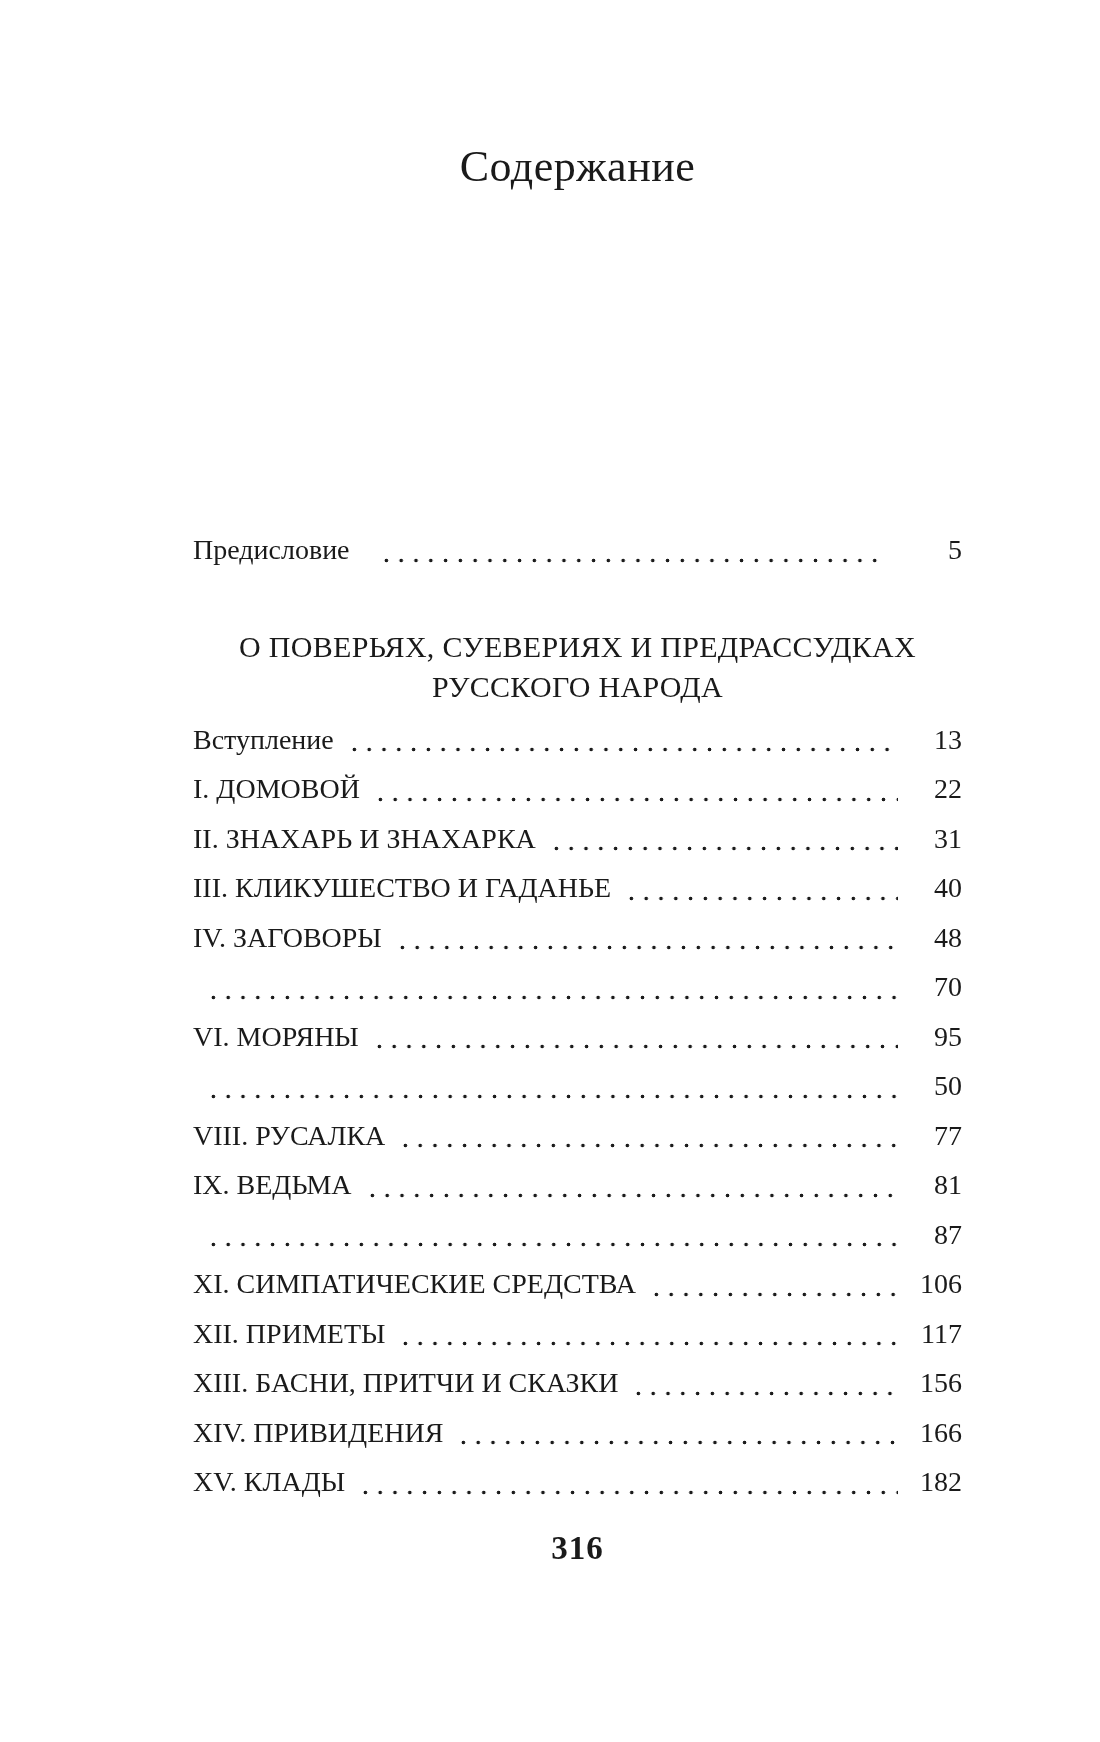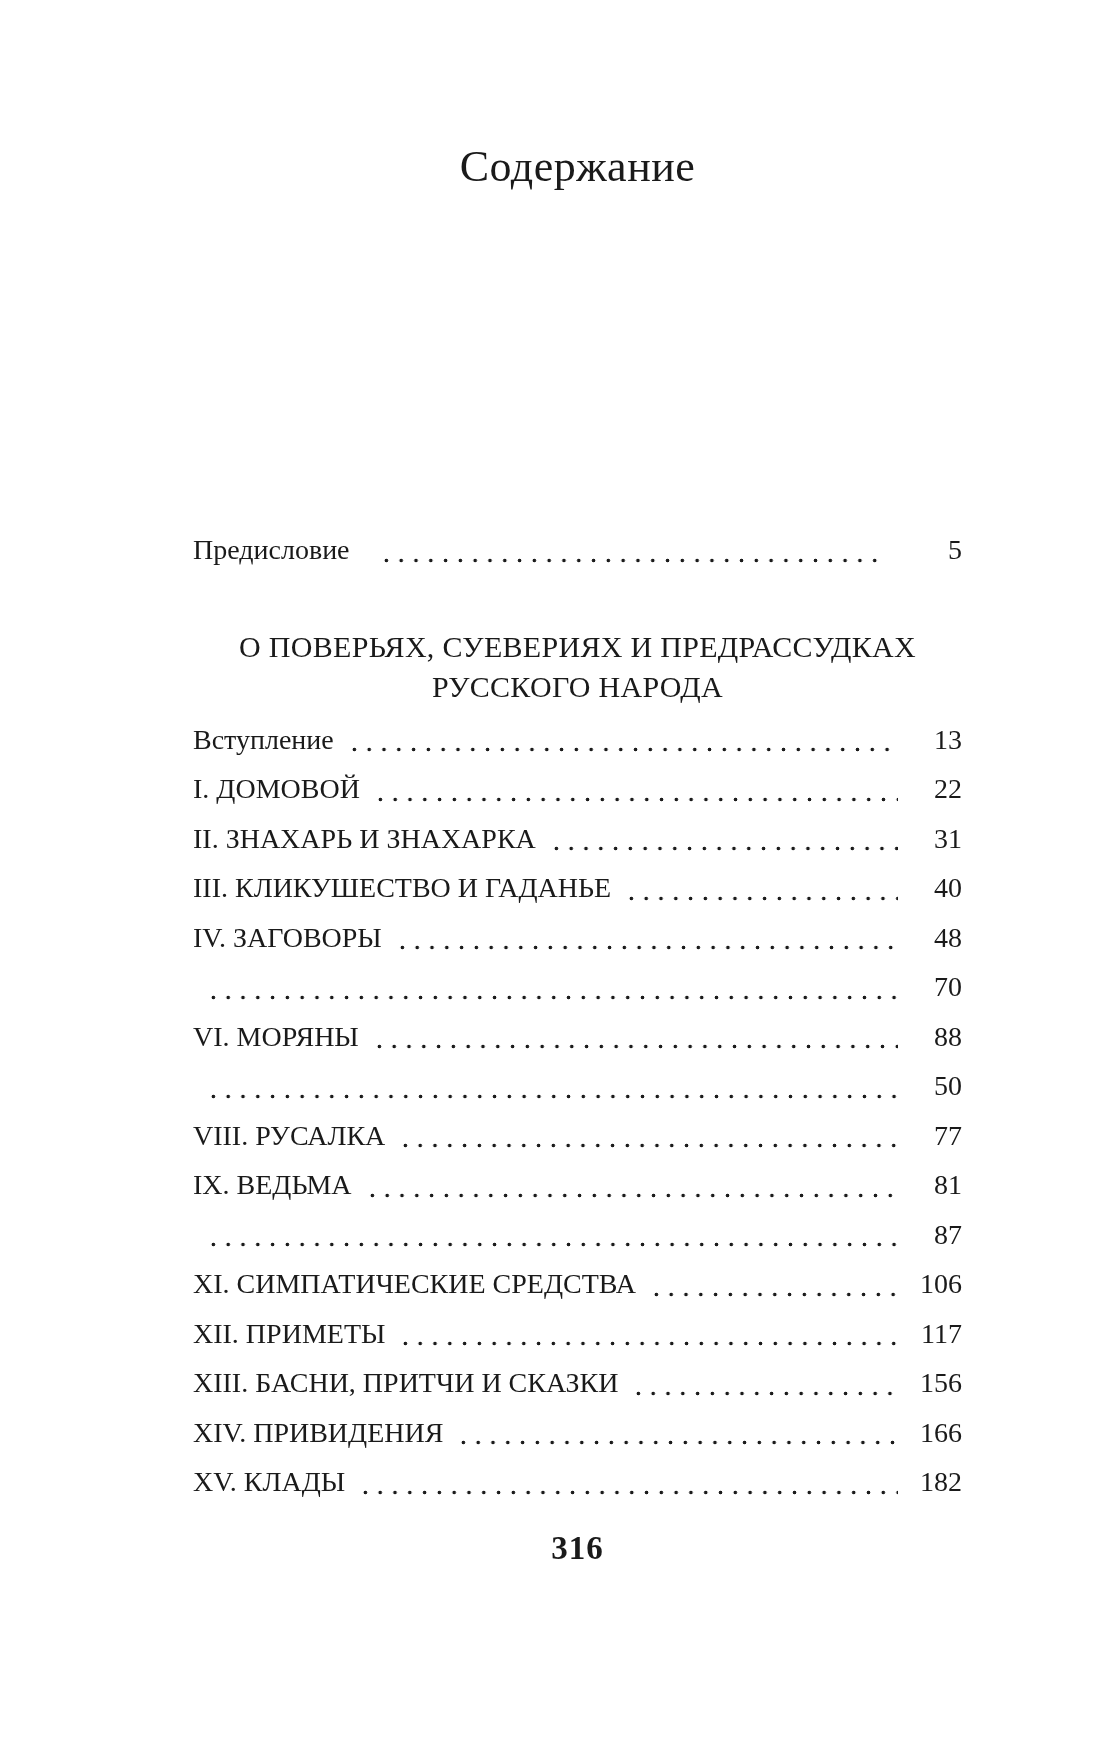--- a/index.html
+++ b/index.html
@@ -127,21 +127,21 @@
   </div>
 
   <div class="toc-row">
     <span class="leader"></span>
     <span class="pagenum">70</span>
   </div>
 
   <div class="toc-row">
     <span class="label">VI. МОРЯНЫ</span>
     <span class="leader"></span>
-    <span class="pagenum">88</span>
+    <span class="pagenum">95</span>
   </div>
 
   <div class="toc-row">
     <span class="leader"></span>
     <span class="pagenum">50</span>
   </div>
 
   <div class="toc-row">
     <span class="label">VIII. РУСАЛКА</span>
     <span class="leader"></span>

